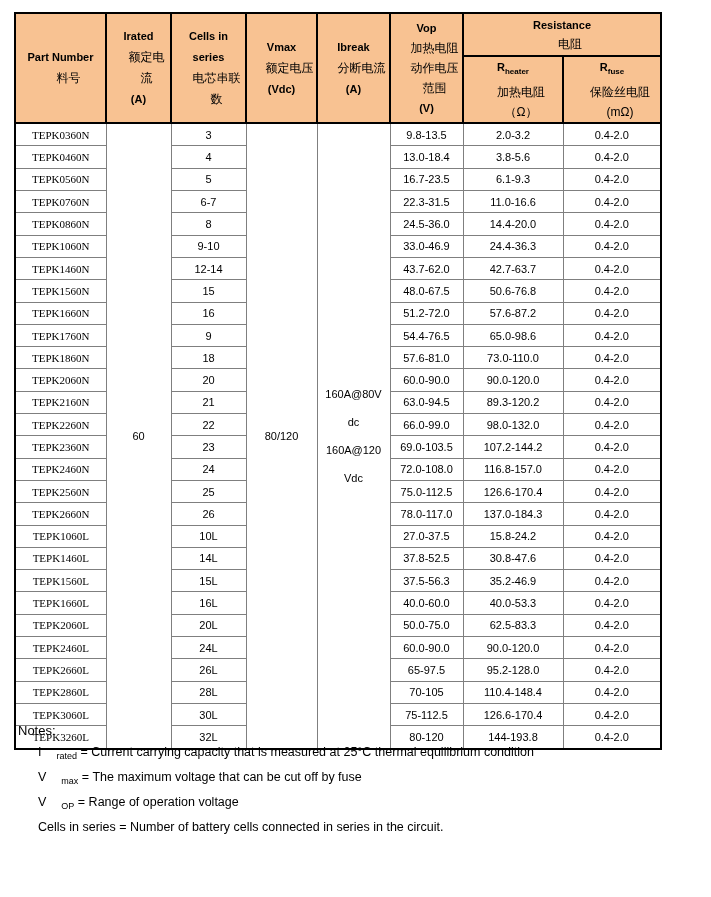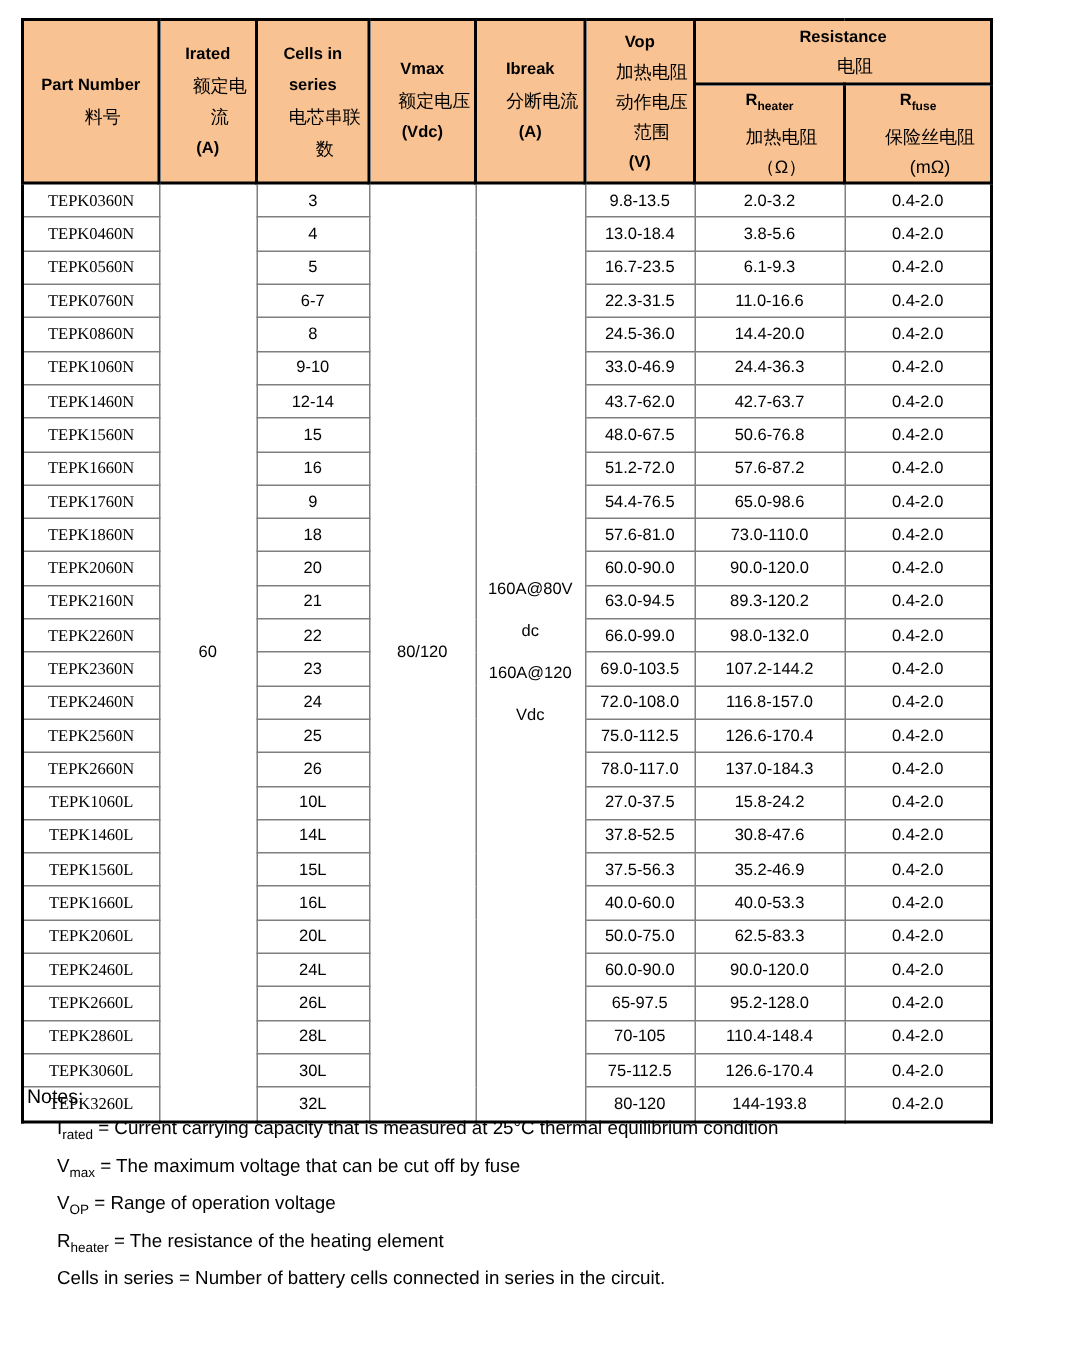--- a/index.html
+++ b/index.html
@@ -23,21 +23,21 @@
   .hsub { font-size:8px; }
   th.h-row1 { height:41px; }
   th.h-row2 { height:63px; }
   tbody td { border:1px solid #7f7f7f; font-size:11px; height:21.3px; background:#fff; }
   tbody td.part { font-family:"Liberation Serif", serif; font-size:11px; }
   tbody td.mcell { font-size:11px; }
   .ib-line { display:block; line-height:28px; font-size:11px; }
   .notes { position:absolute; left:18px; top:722px; width:686px; }
   .notes-title { font-size:13px; line-height:17px; }
   .note-item { margin-left:20px; margin-top:5.5px; font-size:12.5px; line-height:15px; }
-  .note-item sub { font-size:9px; }
+  .note-item sub { font-size:9px;margin-left:15px; }
 </style>
 </head>
 <body>
 
 <div class="page">
 
   <table class="spec">
     <colgroup>
       <col style="width:91px">
         <col style="width:65px">
@@ -306,18 +306,17 @@
         </tr>
       </tbody>
   </table>
 
   <div class="notes">
     <div class="notes-title">Notes:</div>
     <div id="notes-list">
         <div class="note-item"><span>I</span><sub>rated</sub><span> = Current carrying capacity that is measured at 25°C thermal equilibrium condition</span></div>
         <div class="note-item"><span>V</span><sub>max</sub><span> = The maximum voltage that can be cut off by fuse</span></div>
         <div class="note-item"><span>V</span><sub>OP</sub><span> = Range of operation voltage</span></div>
-        <div class="note-item"><span>R</span><sub>heater</sub><span> = The resistance of the heating element</span></div>
         <div class="note-item"><span>Cells in series</span><span> = Number of battery cells connected in series in the circuit.</span></div>
       </div>
   </div>
 
 </div>
 
 </body></html>

